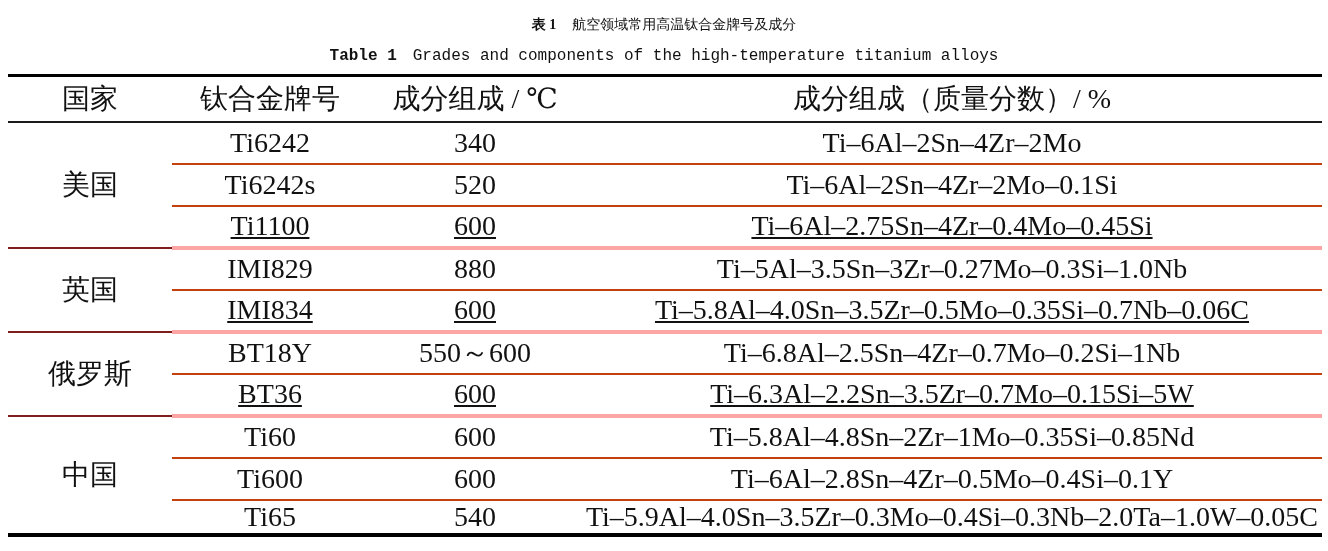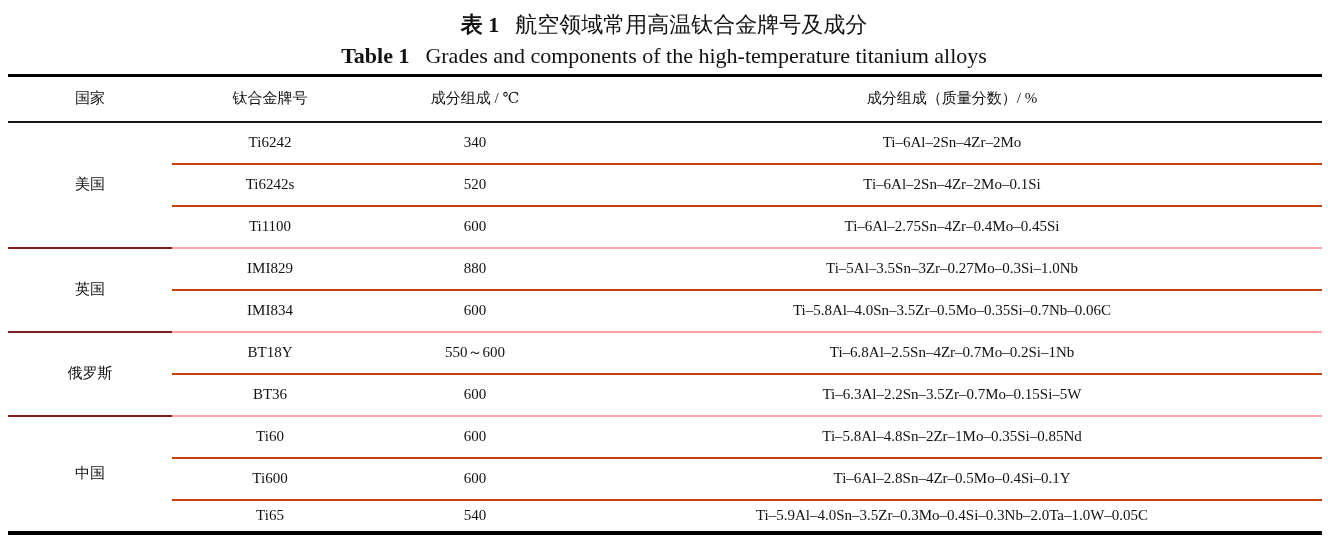--- a/index.html
+++ b/index.html
@@ -15,58 +15,59 @@
     box-sizing: border-box;
     background: #ffffff;
     overflow: hidden;
   }
   .caption {
     text-align: center;
     white-space: nowrap;
   }
   .caption-zh {
     padding-top: 10px;
-    font-size: 22px;
+    font-size: 14px;
     height: 32px;
     line-height: 30px;
   }
   .caption-en {
-    font-size: 22px;
+    font-size: 16px;
     height: 32px;
     line-height: 28px;
+    font-family: Liberation Mono, monospace;
   }
   .cap-label {
     font-weight: bold;
     margin-right: 16px;
   }
   .alloy-table {
     margin-left: 8px;
     width: 1314px;
     table-layout: fixed;
     border-collapse: collapse;
     border-top: 3px solid #000000;
     border-bottom: 4px solid #000000;
-    font-size: 15px;
+    font-size: 28px;
   }
   .alloy-table th, .alloy-table td {
     padding: 0;
     text-align: center;
     vertical-align: middle;
     font-weight: normal;
     overflow: hidden;
     white-space: nowrap;
   }
   .alloy-table thead tr { height: 46px; }
   .alloy-table tbody tr { height: 42px; }
   .alloy-table tbody tr.last-row { height: 33px; }
   .alloy-table thead th { border-bottom: 2px solid #1a1a1a; }
   
   td.sep { border-bottom: 2px solid #c2410c; }
   
-  tr.group-end td { border-bottom: 2px solid #fca5a5; }
+  tr.group-end td { border-bottom: 4px solid #fca5a5; text-decoration: underline; }
   td.country { border-bottom: 2px solid #7f1d1d; }
 </style>
 </head>
 <body>
 
 <div class="page">
 
   <div class="caption caption-zh">
     <span class="cap-label">表 1</span><span class="cap-title">航空领域常用高温钛合金牌号及成分</span>
   </div>

